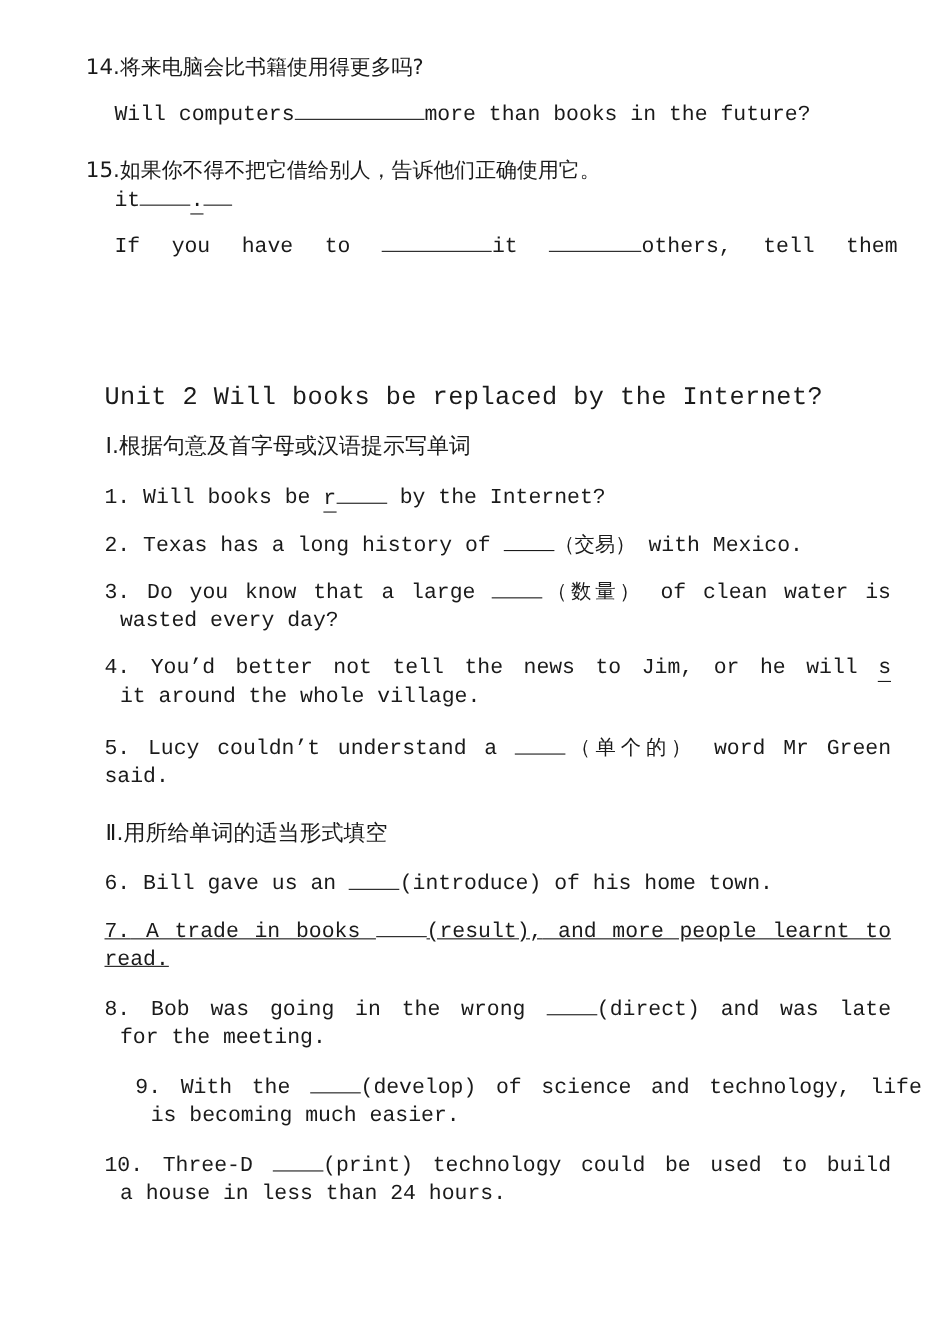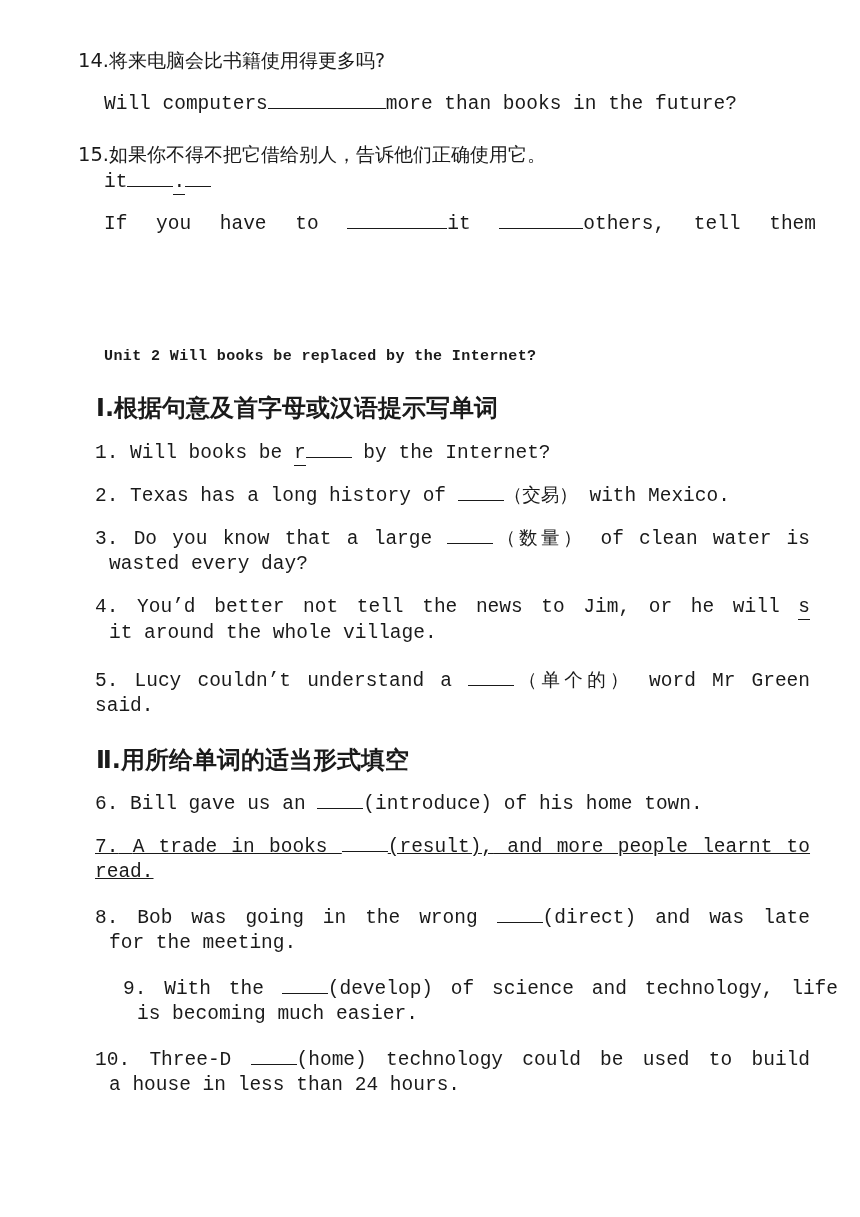--- a/index.html
+++ b/index.html
@@ -70,35 +70,33 @@
   .b-xs { width: 26px; }
 
   .uline {
     border-bottom: 1.4px solid #1a1a1a;
     padding-bottom: 1px;
   }
 
   
   .unit-title {
     position: absolute;
-    left: 104px;
-    font-size: 15px;
+    left: 95px;
+    font-size: 23px;
     letter-spacing: 0.4px;
     white-space: nowrap;
-    font-weight: bold;
   }
 
   
   .section-head {
     position: absolute;
     left: 96px;
     font-family: "DejaVu Sans", "Liberation Sans", sans-serif;
-    font-size: 24px;
+    font-size: 20px;
     white-space: nowrap;
-    font-weight: bold;
   }
 
   
   .ex {
     position: absolute;
     left: 95px;
     width: 715px;
     font-size: 19.5px;
     line-height: 1.32;
   }
@@ -179,17 +177,17 @@
     <div class="row just"><span>8.</span>&nbsp;<span>Bob was going in the wrong </span><span class="blank b-sm"></span><span>(direct)</span><span> and was late</span></div>
     <div class="row indent">for the meeting.</div>
   </div>
 
   <div class="ex" style="top:974px;margin-left:28px;">
     <div class="row just"><span>9.</span>&nbsp;<span>With the </span><span class="blank b-sm"></span><span>(develop)</span><span> of science and technology, life</span></div>
     <div class="row indent">is becoming much easier.</div>
   </div>
 
   <div class="ex" style="top:1045px;">
-    <div class="row just"><span>10.</span>&nbsp;<span>Three-D </span><span class="blank b-sm"></span><span>(home)</span><span> technology could be used to build</span></div>
+    <div class="row just"><span>10.</span>&nbsp;<span>Three-D </span><span class="blank b-sm"></span><span>(print)</span><span> technology could be used to build</span></div>
     <div class="row indent">a house in less than 24 hours.</div>
   </div>
 
 </div>
 
 </body></html>

